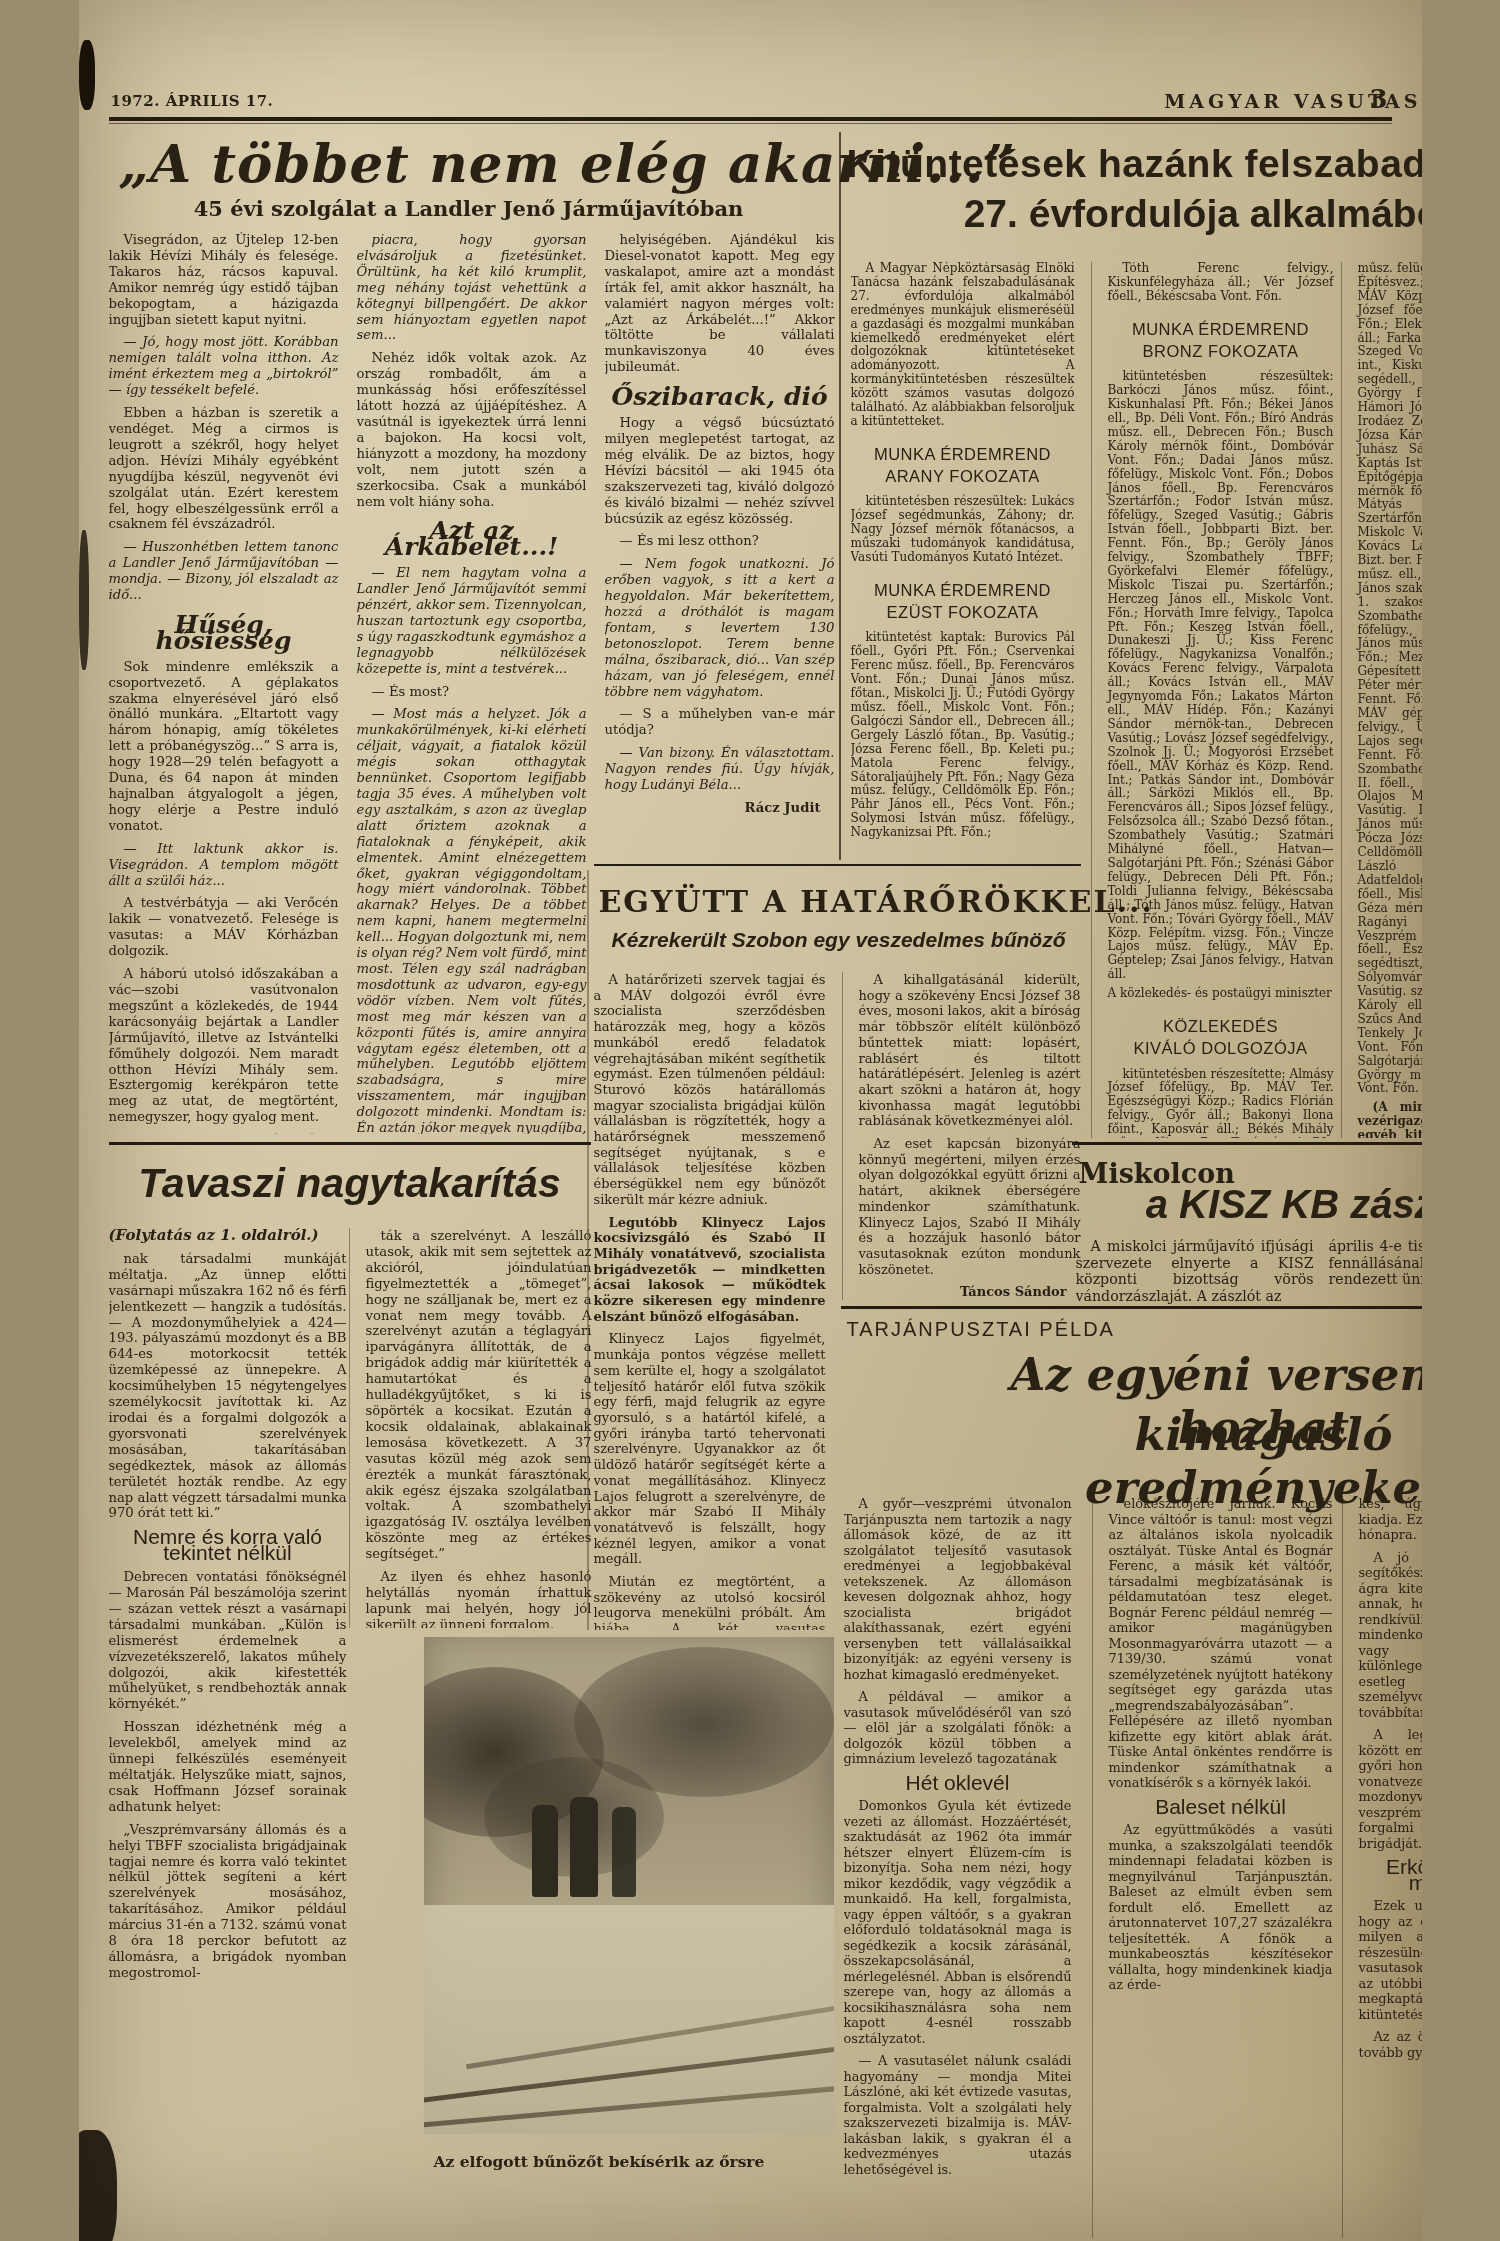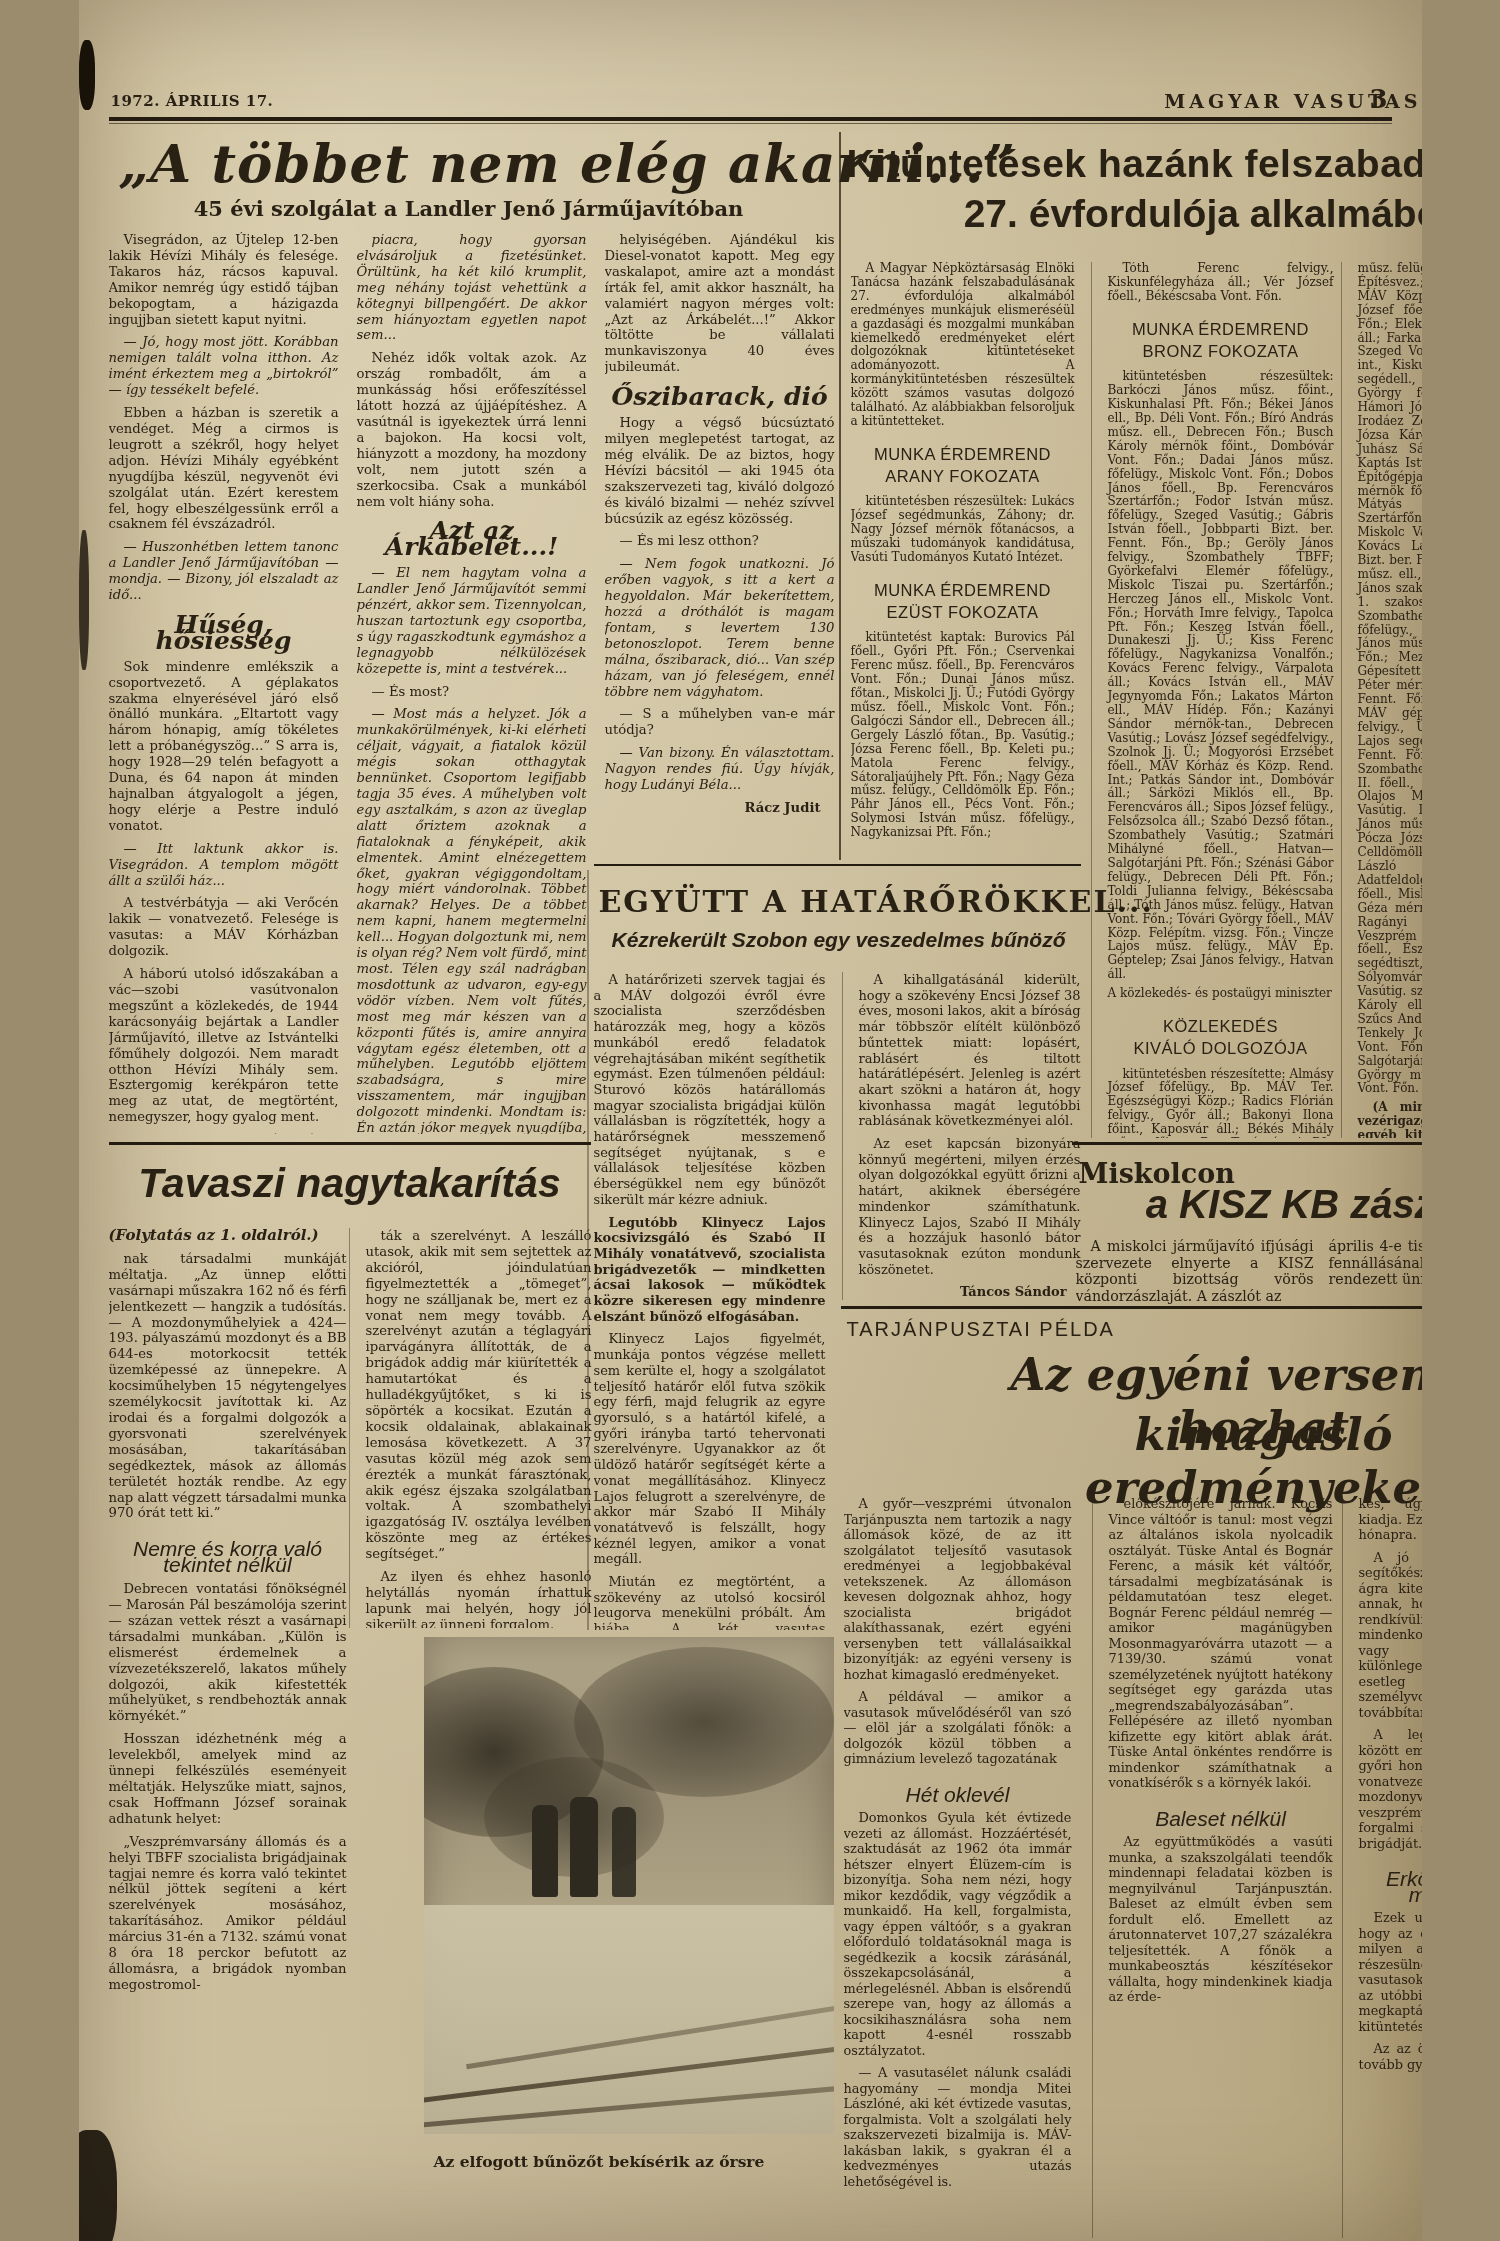--- a/index.html
+++ b/index.html
@@ -19,21 +19,21 @@
   .hdr-title{position:absolute;left:0;right:0;top:90px;text-align:right;font-weight:bold;font-size:19px;letter-spacing:4px;}
   .hdr-page{position:absolute;right:34px;top:84px;font-weight:bold;font-size:26px;}
   
   .col{position:absolute;overflow:hidden;text-align:justify;}
   .col p{margin:0 0 7px;text-indent:15px;}
   .it{font-style:italic;}
   .b{font-weight:bold;}
   .byline{text-align:right;font-weight:bold;text-indent:0;padding-right:14px;}
   .sub-serif{font-weight:bold;font-style:italic;font-size:25px;text-align:center;text-indent:0 !important;margin:14px 0 10px !important;font-family:"DejaVu Serif",serif;}
   .sub-sans{font-weight:normal;font-size:16.5px;line-height:1.35;text-align:center;text-indent:0 !important;margin:14px 0 8px !important;font-family:"Liberation Sans",sans-serif;letter-spacing:.5px;}
-  .sub-light{font-size:21px;text-align:center;text-indent:0 !important;margin:20px 0 8px !important;font-family:"Liberation Sans",sans-serif;font-style:italic;}
+  .sub-light{font-size:21px;text-align:center;text-indent:0 !important;margin:8px 0 8px !important;font-family:"Liberation Sans",sans-serif;}
   .vr-inner{border-left:1px solid rgba(50,40,22,.45);padding-left:16px;}
   
   #lead-headline{position:absolute;left:40px;top:132px;width:706px;text-align:center;
     font:bold italic 53px "DejaVu Serif",serif;letter-spacing:1px;white-space:nowrap;}
   #lead-deck{position:absolute;left:40px;top:196px;width:700px;text-align:center;font-weight:bold;font-size:21px;}
   .lead-col{font-size:13.2px;line-height:15.9px;}
   
   #kit-h1{position:absolute;left:768px;top:142px;width:722px;text-align:center;
     font:bold 39px "Liberation Sans",sans-serif;letter-spacing:.5px;white-space:nowrap;}
   #kit-h2{position:absolute;left:768px;top:192px;width:722px;text-align:center;

